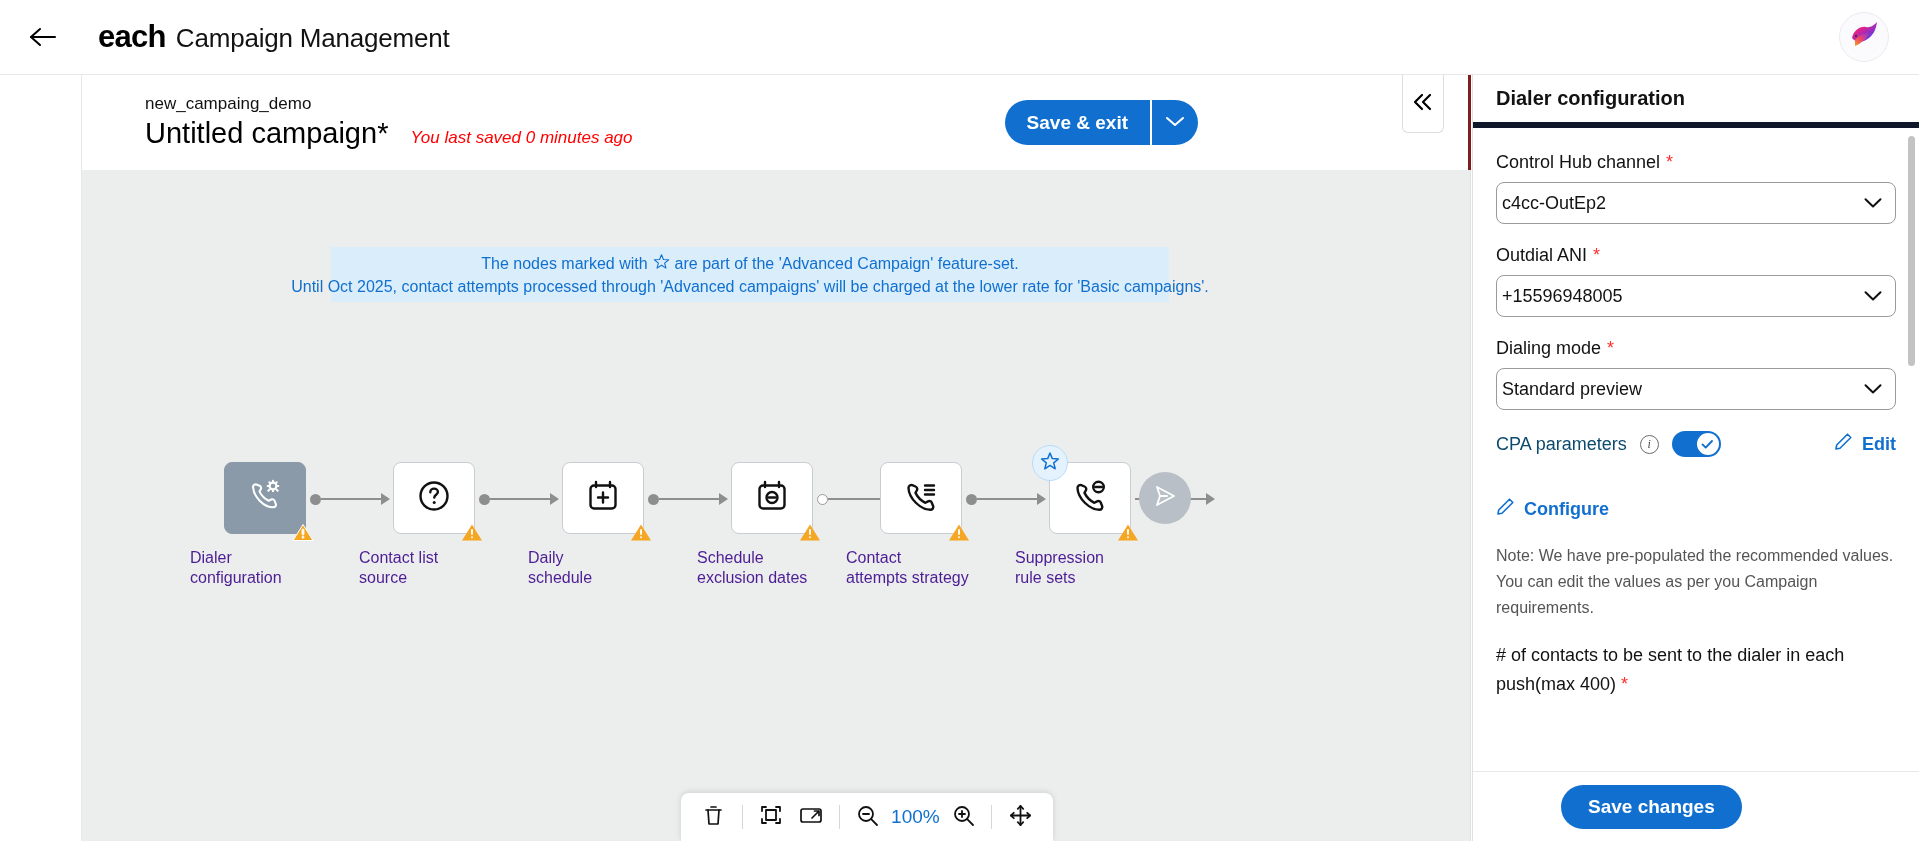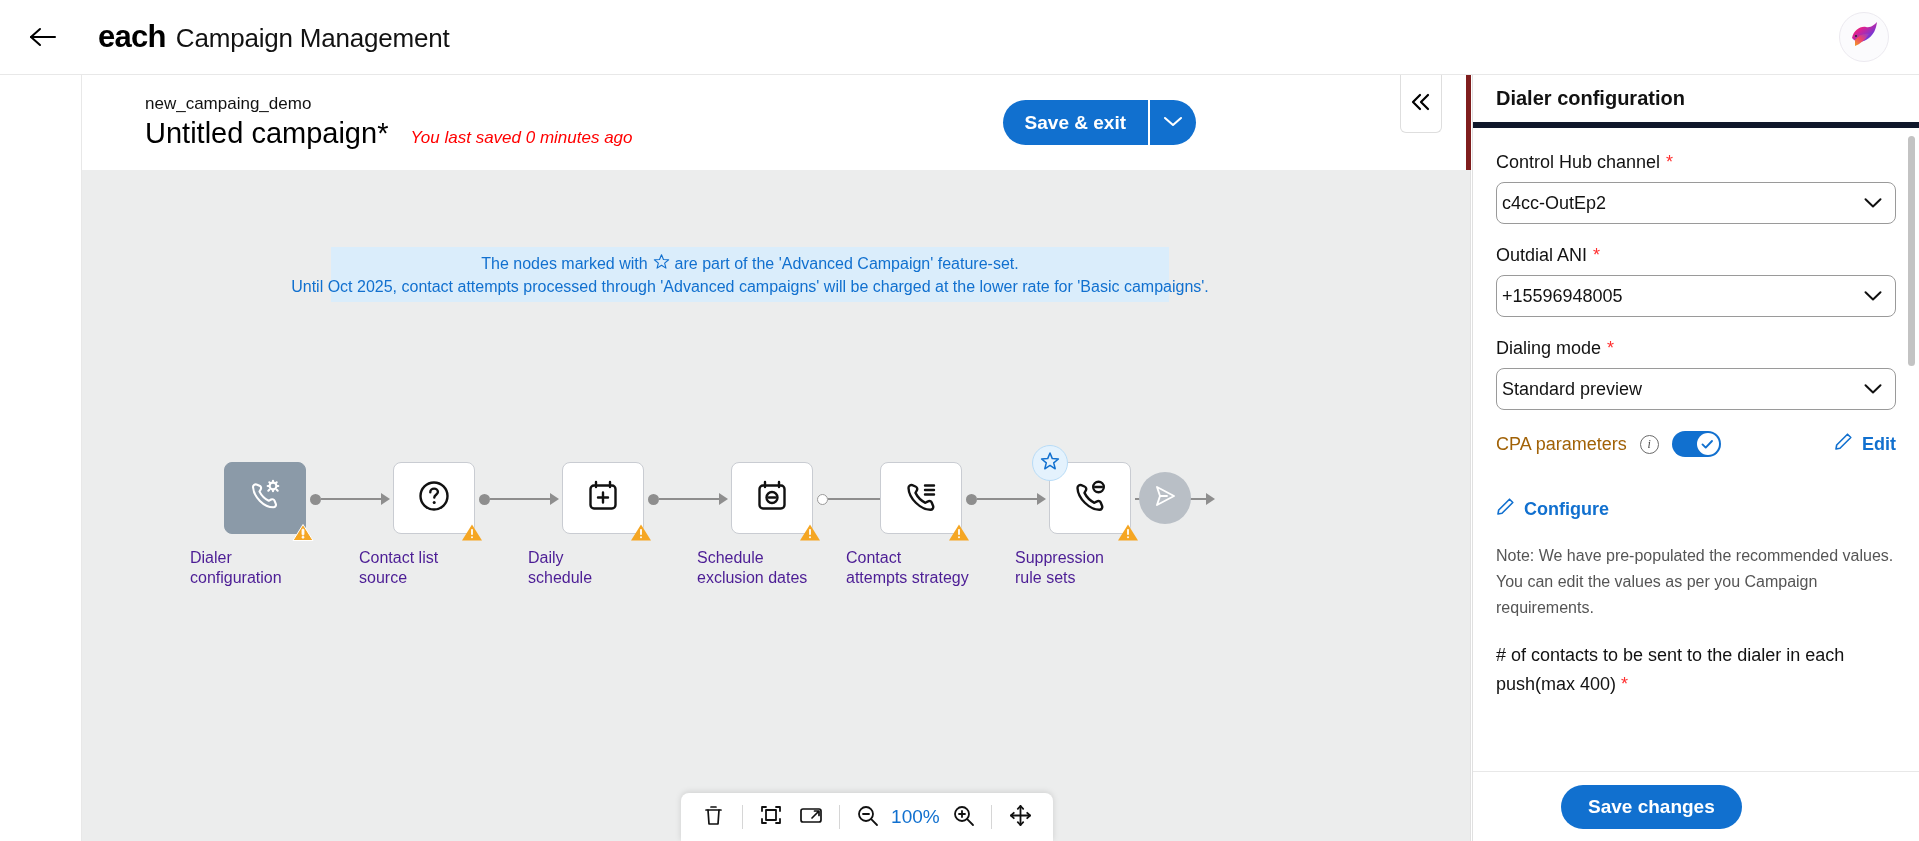--- a/index.html
+++ b/index.html
@@ -61,21 +61,21 @@
   .canvas-wrap {
     position: absolute; top: 75px; left: 82px;
     width: 1389px; height: 766px;
     background: #ffffff;
     overflow: hidden;
   }
   .canvas-header {
     position: relative;
     height: 95px;
     background: #ffffff;
-    border-right: 5px solid #7f1d1d;
+    border-right: 3px solid #7f1d1d;
   }
   .camp-sub {
     position: absolute; left: 63px; top: 19px;
     font-size: 17px; color: #121212;
   }
   .camp-title-row {
     position: absolute; left: 63px; top: 42px;
     display: flex; align-items: baseline; gap: 22px;
   }
   .camp-title { font-size: 29px; color: #000; font-weight: 400; }
@@ -279,21 +279,21 @@
     display: flex;
   }
   .row-between {
     display: flex; align-items: center;
     justify-content: space-between;
     margin-bottom: 20px;
   }
   .cpa-left {
     display: flex; align-items: center; gap: 13px;
   }
-  .cpa-label { font-size: 18px; color: #a16207; }
+  .cpa-label { font-size: 18px; color: #0c4a6e; }
   .info-i {
     width: 19px; height: 19px; border-radius: 50%;
     border: 1.3px solid #6b6b6b;
     display: flex; align-items: center; justify-content: center;
     font-size: 12px; color: #4a4a4a; font-style: italic;
     font-family: "Liberation Serif", serif;
     cursor: pointer;
   }
   .toggle {
     width: 49px; height: 26px; border-radius: 14px;

